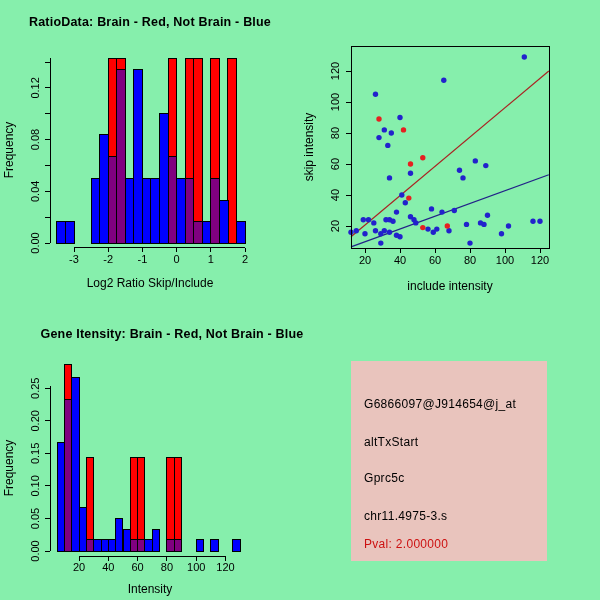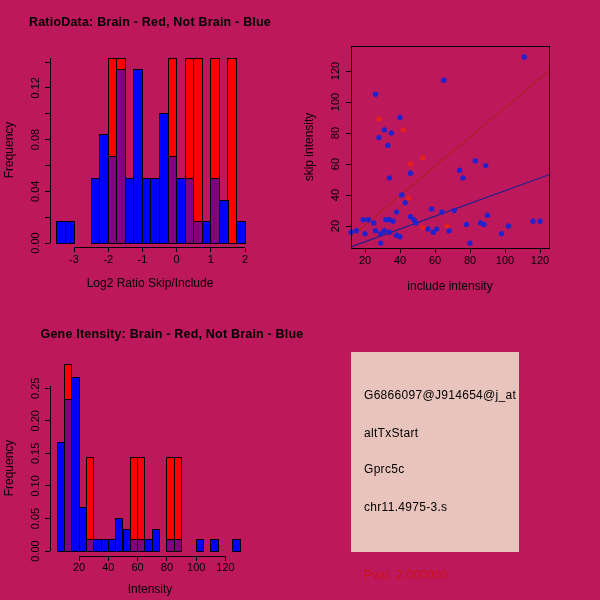--- a/index.html
+++ b/index.html
@@ -1,25 +1,25 @@
 <!DOCTYPE html>
 <html><head>
 <meta charset="utf-8">
 <style>
   html,body{margin:0;padding:0;background:#fff;}
-  #canvas{position:relative;width:600px;height:600px;background:#be185d;overflow:hidden;
+  #canvas{position:relative;width:600px;height:600px;background:#86efac;overflow:hidden;
           font-family:"Liberation Sans", sans-serif;}
   .panel{position:absolute;width:300px;height:300px;}
   #p-tl{left:0;top:0;} #p-tr{left:300px;top:0;} #p-bl{left:0;top:308px;padding-left:44px;} #p-br{left:300px;top:300px;}
   .chart-title{position:absolute;left:0;right:0;text-align:center;font-weight:bold;
                font-size:12.5px;color:#000;letter-spacing:0.2px;}
   #p-tl .chart-title,#p-tr .chart-title{top:15px;}
   #p-bl .chart-title{top:19px;}
   svg.chart{position:absolute;left:0;top:0;}
-  .info-box{position:absolute;left:51px;top:52px;width:168px;height:200px;}
+  .info-box{position:absolute;left:51px;top:61px;width:196px;height:200px;}
   .info-line{position:absolute;left:13px;font-size:12px;color:#000;letter-spacing:0.3px;white-space:nowrap;}
 </style>
 </head>
 <body>
 
 <div id="canvas">
 
   <div class="panel" id="p-tl">
     <div class="chart-title">RatioData: Brain - Red, Not Brain - Blue</div>
     <svg class="chart" width="300" height="300">
@@ -249,17 +249,17 @@
         <text x="13" y="160" font-family="&quot;Liberation Sans&quot;, sans-serif" fill="#000" font-size="12" text-anchor="middle" transform="rotate(-90 13 160)">Frequency</text>
       </svg>
   </div>
 
   <div class="panel" id="p-br">
     <div class="info-box" id="info-box" style="background: rgb(233, 196, 189);">
       <div class="info-line" style="top:36px">G6866097@J914654@j_at</div>
       <div class="info-line" style="top:74px">altTxStart</div>
       <div class="info-line" style="top:110px">Gprc5c</div>
       <div class="info-line" style="top:148px">chr11.4975-3.s</div>
-      <div class="info-line" id="pval-line" style="top: 176px; color: rgb(204, 17, 17); margin-top: 40px;">Pval: 2.000000</div>
+      <div class="info-line" id="pval-line" style="top: 176px; color: rgb(204, 17, 17);">Pval: 2.000000</div>
     </div>
   </div>
 
 </div>
 
 </body></html>

